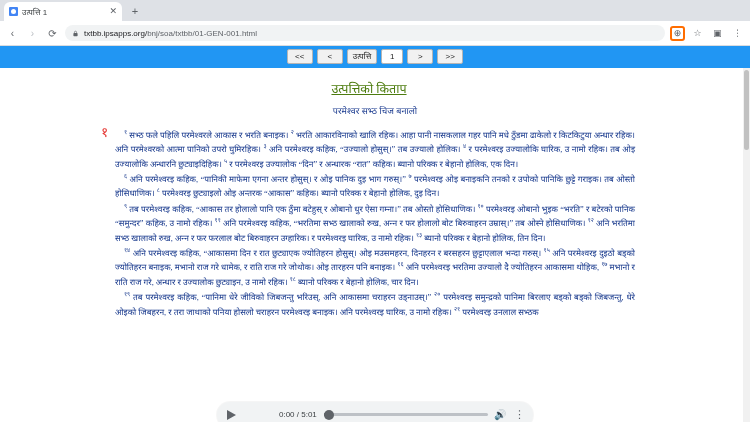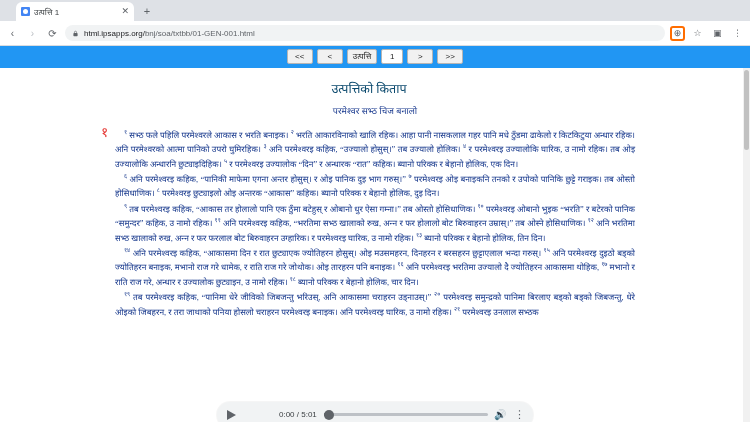--- a/index.html
+++ b/index.html
@@ -21,21 +21,21 @@
     position: relative;
     background: #dee1e6;
     display: flex;
     flex-direction: column;
   }
   .tabstrip {
     height: 22px;
     background: #dee1e6;
     display: flex;
     align-items: flex-end;
-    padding-left: 16px;
+    padding-left: 4px;
     position: relative;
   }
   .tab {
     height: 19px;
     min-width: 108px;
     max-width: 140px;
     background: #ffffff;
     border-radius: 6px 6px 0 0;
     display: flex;
     align-items: center;
@@ -173,24 +173,25 @@
 
   .doc {
     padding: 6px 0 0 0;
     height: 358px;
     overflow: hidden;
     position: relative;
   }
   .doc-title {
     text-align: center;
     font-size: 12.5px;
-    color: #0c4a6e;
+    color: #4d7c0f;
     font-family: "Liberation Serif", serif;
     margin: 6px 12px 7px 0;
     font-weight: normal;
+    text-decoration: underline;
   }
   .doc-subtitle {
     text-align: center;
     font-size: 9px;
     color: #1a3a8f;
     font-family: "Liberation Serif", serif;
     margin: 0 0 10px 0;
   }
   .col {
     width: 520px;
@@ -323,21 +324,21 @@
 
   <div class="toolbar">
     <div class="nav-btn">‹</div>
     <div class="nav-btn disabled">›</div>
     <div class="nav-btn">⟳</div>
     <div class="omnibox">
       <svg class="lock" viewBox="0 0 10 10">
         <rect x="2" y="4.3" width="6" height="4.5" rx="1" fill="#5f6368"></rect>
         <path d="M3.5 4.3 V3.2 a1.5 1.5 0 0 1 3 0 V4.3" stroke="#5f6368" stroke-width="0.9" fill="none"></path>
       </svg>
-      <span class="url"><span class="domain">html.ipsapps.org/</span><span>bnj/soa/txtbb/01-GEN-001.html</span></span>
+      <span class="url"><span class="domain">txtbb.ipsapps.org/</span><span>bnj/soa/txtbb/01-GEN-001.html</span></span>
     </div>
     <div class="tool-icon highlighted">⊕</div>
     <div class="tool-icon">☆</div>
     <div class="tool-icon">▣</div>
     <div class="tool-icon">⋮</div>
   </div>
 
   <div class="page">
 
     <div class="bluebar">

